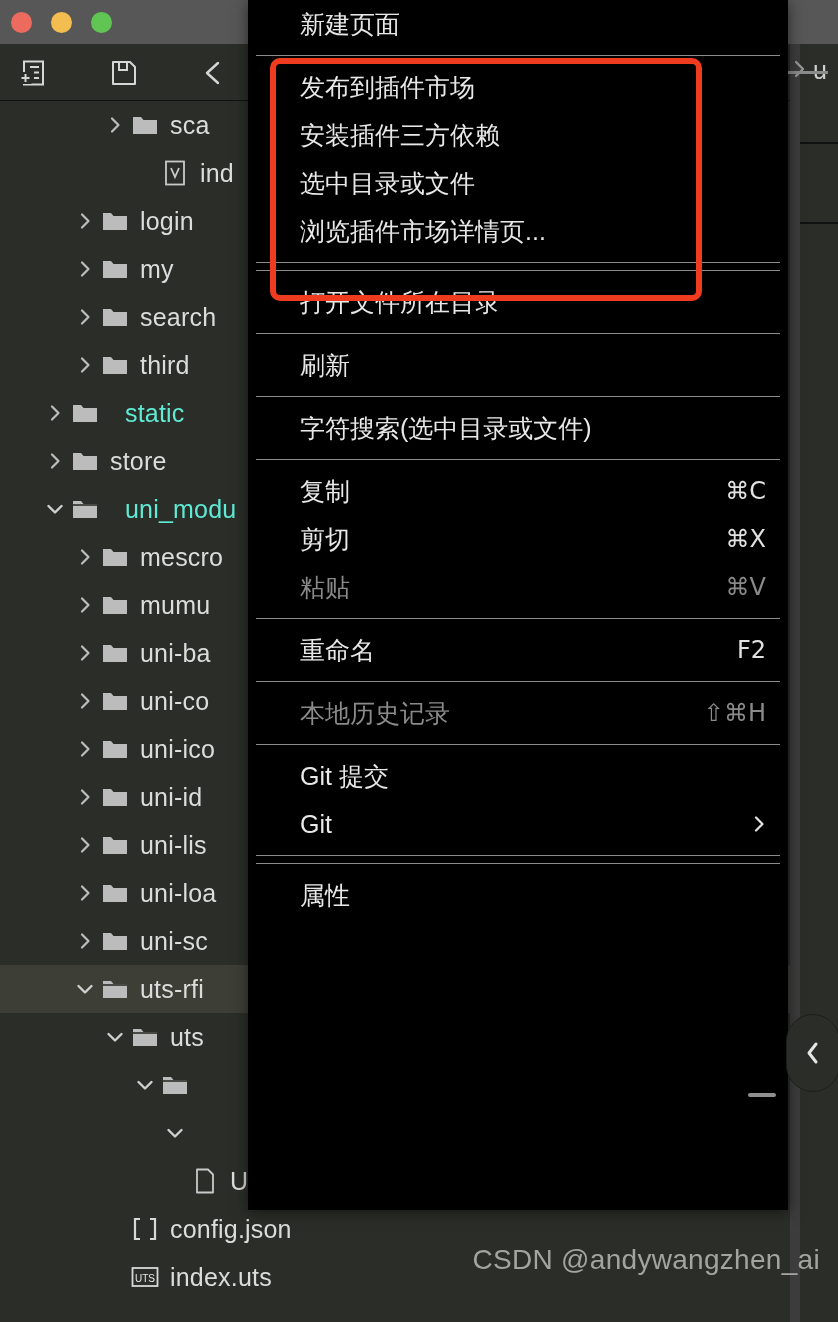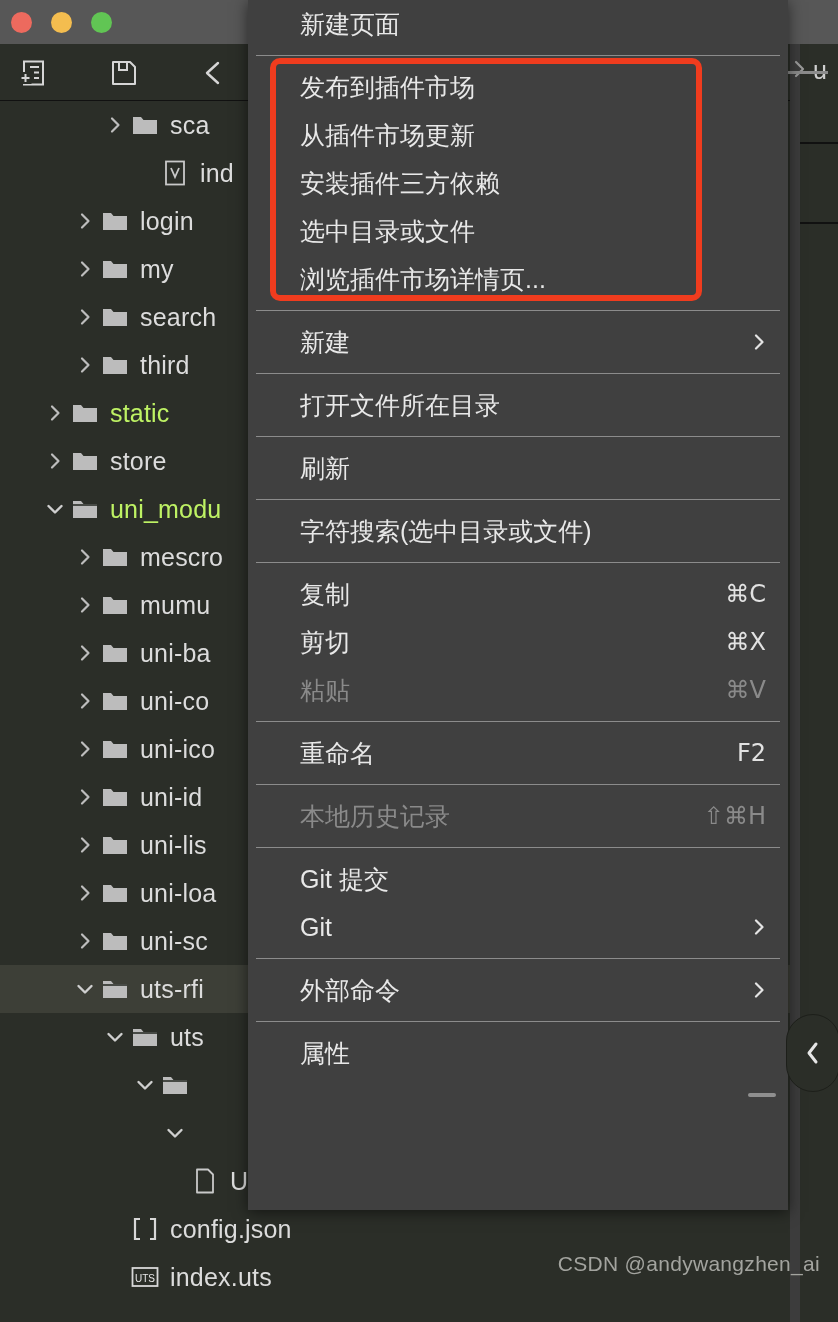--- a/index.html
+++ b/index.html
@@ -62,21 +62,21 @@
     color:#b9b9b9;
   }
   .tw svg{display:block;}
   .tw.blank{visibility:hidden;}
   .fi{
     width:34px;min-width:34px;height:48px;display:flex;align-items:center;justify-content:center;
     margin-right:8px;
   }
   .fi svg{display:block;}
   .lbl{font-size:25px;color:#dcdcdc;letter-spacing:.2px;}
-  .lbl.blue{color:#bef264;}
+  .lbl.blue{color:#5eead4;margin-left:15px;}
 
   
   .right-gutter{
     position:absolute;left:790px;top:44px;width:48px;height:1278px;
     background:#3c3c3c;
   }
   .right-dark{
     position:absolute;left:800px;top:44px;width:38px;height:1278px;background:#2b2e28;
   }
   .gutter-line{
@@ -91,21 +91,21 @@
     position:absolute;left:748px;top:1093px;width:28px;height:4px;background:#8f8f8f;border-radius:2px;
   }
   .behind-row{
     position:absolute;left:793px;top:56px;display:flex;align-items:center;gap:6px;
     color:#cfcfcf;font-size:25px;
   }
 
   
   .ctx{
     position:absolute;left:248px;top:0;width:540px;height:1210px;
-    background:#404040;
+    background:#000000;
     box-shadow:0 2px 14px rgba(0,0,0,.55);
     box-sizing:border-box;
     font-size:25px;color:#e8e8e8;
   }
   .ctx-item{
     position:relative;height:48px;display:flex;align-items:center;
     padding:0 22px 0 52px;box-sizing:border-box;white-space:nowrap;
   }
   .ctx-item .txt{flex:1;}
   .ctx-item .acc{
@@ -121,21 +121,21 @@
 
   .redbox{
     position:absolute;left:22px;top:58px;width:432px;height:243px;
     border:6px solid #f03c1e;border-radius:10px;
     box-sizing:border-box;pointer-events:none;
   }
 
   
   .watermark{
     position:absolute;right:18px;bottom:46px;
-    color:#a3a49f;font-size:21px;letter-spacing:.3px;
+    color:#a3a49f;font-size:28px;letter-spacing:.3px;
     font-family:"Liberation Sans","DejaVu Sans",sans-serif;
   }
 </style>
 </head>
 <body>
 
 <div id="root">
 
   <div class="right-gutter"></div>
   <div class="right-dark"></div>
@@ -514,40 +514,29 @@
   <div class="ctx" id="ctx">
 
   <div class="ctx-item">
         <span class="txt">新建页面</span>
       </div>
       <div class="ctx-sep"></div>
       <div class="ctx-item">
         <span class="txt">发布到插件市场</span>
       </div>
       <div class="ctx-item">
-        <span class="txt">从插件市场更新</span>
-      </div>
-      <div class="ctx-item">
         <span class="txt">安装插件三方依赖</span>
       </div>
       <div class="ctx-item">
         <span class="txt">选中目录或文件</span>
       </div>
       <div class="ctx-item">
         <span class="txt">浏览插件市场详情页...</span>
       </div>
       <div class="ctx-sep"></div>
-      <div class="ctx-item">
-        <span class="txt">新建</span>
-        <span class="sub">
-          <svg width="14" height="20" viewBox="0 0 14 20">
-            <path d="M4 3.5 L10.5 10 L4 16.5" fill="none" stroke="#e4e4e4" stroke-width="2.2" stroke-linecap="round" stroke-linejoin="round"></path>
-          </svg>
-        </span>
-      </div>
       <div class="ctx-sep"></div>
       <div class="ctx-item">
         <span class="txt">打开文件所在目录</span>
       </div>
       <div class="ctx-sep"></div>
       <div class="ctx-item">
         <span class="txt">刷新</span>
       </div>
       <div class="ctx-sep"></div>
       <div class="ctx-item">
@@ -582,28 +571,20 @@
       </div>
       <div class="ctx-item">
         <span class="txt">Git</span>
         <span class="sub">
           <svg width="14" height="20" viewBox="0 0 14 20">
             <path d="M4 3.5 L10.5 10 L4 16.5" fill="none" stroke="#e4e4e4" stroke-width="2.2" stroke-linecap="round" stroke-linejoin="round"></path>
           </svg>
         </span>
       </div>
       <div class="ctx-sep"></div>
-      <div class="ctx-item">
-        <span class="txt">外部命令</span>
-        <span class="sub">
-          <svg width="14" height="20" viewBox="0 0 14 20">
-            <path d="M4 3.5 L10.5 10 L4 16.5" fill="none" stroke="#e4e4e4" stroke-width="2.2" stroke-linecap="round" stroke-linejoin="round"></path>
-          </svg>
-        </span>
-      </div>
       <div class="ctx-sep"></div>
       <div class="ctx-item">
         <span class="txt">属性</span>
       </div>
       <div class="redbox"></div>
     </div>
 
   <div class="edge-chev">
     <svg width="20" height="28" viewBox="0 0 20 28">
         <path d="M13 5 L6 14 L13 23" fill="none" stroke="#e6e6e6" stroke-width="3" stroke-linecap="round" stroke-linejoin="round"></path>

